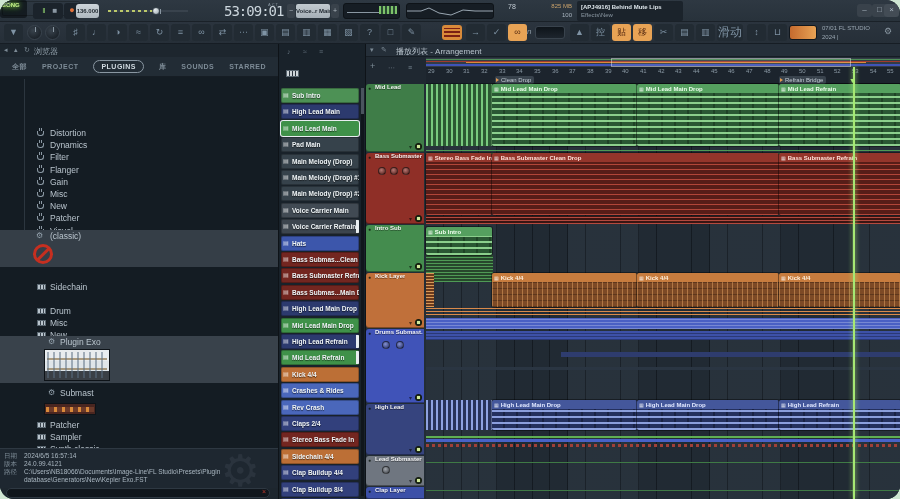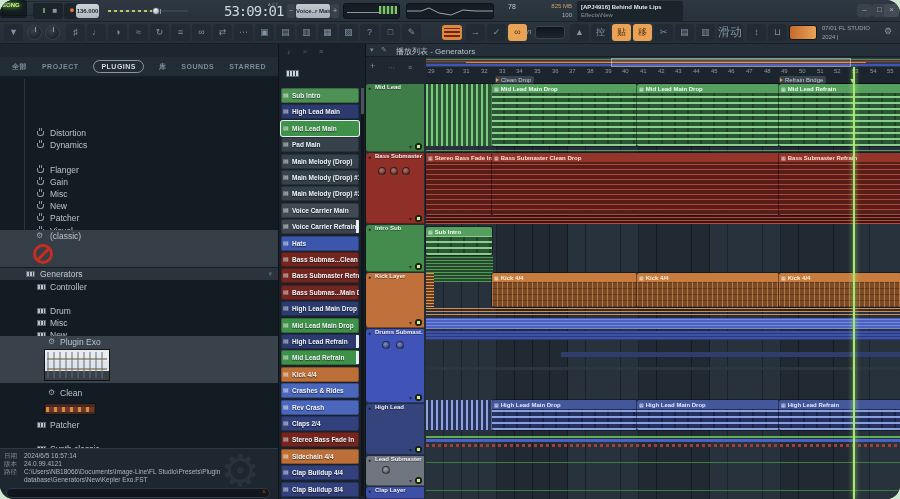--- a/index.html
+++ b/index.html
@@ -223,37 +223,47 @@
     <div class="ico" style="left:768px;">⊔</div>
     <div id="dealled"></div>
     <div id="news">
       <span style="display:block;">07/01  FL STUDIO 2024 |</span>
       <span style="display:block;">What's New?</span>
     </div>
     <div id="gearbtn">⚙</div>
   </div>
 
   <div id="browser">
+    <div id="bhead">
+      <span style="position:absolute;left:4px;top:2px;">◂</span>
+      <span style="position:absolute;left:14px;top:2px;">▴</span>
+      <span style="position:absolute;left:24px;top:2px;">↻</span>
+      <span class="t">浏览器</span>
+    </div>
     <div id="btabs">
       <span>全部</span>
       <span>PROJECT</span>
       <span class="active">PLUGINS</span>
       <span>库</span>
       <span>SOUNDS</span>
       <span>STARRED</span>
     </div>
     <div id="btree">
       <div class="trow" style="top:62px;">
           <span class="plug"></span>
           <span class="lbl">Dynamics</span>
         </div>
       <div class="trow" style="top:50px;">
           <span class="plug"></span>
           <span class="lbl">Distortion</span>
         </div>
+      <div class="trow" style="top:74px;">
+          <span class="plug"></span>
+          <span class="lbl">Filter</span>
+        </div>
       <div class="trow" style="top:87px;">
           <span class="plug"></span>
           <span class="lbl">Flanger</span>
         </div>
       <div class="trow" style="top:99px;">
           <span class="plug"></span>
           <span class="lbl">Gain</span>
         </div>
       <div class="trow" style="top:111px;">
           <span class="plug"></span>
@@ -271,28 +281,23 @@
           <span class="plug"></span>
           <span class="lbl">Visual</span>
         </div>
       <div id="delblock">
         <div class="trow" style="top:0;">
             <span class="gearico">⚙</span>
             <span class="lbl">(classic)</span>
           </div>
         <div id="noentry"></div>
       </div>
-      <div id="genhdr" class="trow" style="top:191px;">
-        <span class="kbico"></span>
-          <span class="lbl" style="left:40px;color:#c3ccd4;">Generators</span>
-        <span style="position:absolute;right:6px;color:#5a6771;font-size:7px;">▾</span>
-      </div>
       <div class="trow" style="top:204px;">
           <span class="kbico2"></span>
-          <span class="lbl">Controller</span>
+          <span class="lbl">Sidechain</span>
         </div>
       <div class="trow" style="top:228px;">
           <span class="kbico2"></span>
           <span class="lbl">Drum</span>
         </div>
       <div class="trow" style="top:240px;">
           <span class="kbico2"></span>
           <span class="lbl">Misc</span>
         </div>
       <div class="trow" style="top:252px;">
@@ -301,26 +306,30 @@
         </div>
       <div id="keplerblock">
         <div class="trow" style="top:0;">
             <span class="gearico" style="left:48px;">⚙</span>
             <span class="lbl" style="left:60px;">Plugin Exo</span>
           </div>
         <div id="kthumb"></div>
       </div>
       <div class="trow" style="top:310px;">
           <span class="gearico" style="left:48px;">⚙</span>
-          <span class="lbl" style="left:60px;">Clean</span>
+          <span class="lbl" style="left:60px;">Submast</span>
         </div>
       <div id="kthumb2"></div>
       <div class="trow" style="top:342px;">
           <span class="kbico2"></span>
           <span class="lbl">Patcher</span>
+        </div>
+      <div class="trow" style="top:354px;">
+          <span class="kbico2"></span>
+          <span class="lbl">Sampler</span>
         </div>
       <div class="trow" style="top:366px;">
           <span class="kbico2"></span>
           <span class="lbl">Synth classic</span>
         </div>
       <div class="trow" style="top:378px;">
           <span class="kbico2"></span>
           <span class="lbl">Synth special</span>
         </div>
       <div class="trow" style="top:390px;">
@@ -450,21 +459,21 @@
       </div>
       <div class="pat" style="top: 454px; background: rgb(50, 64, 124);">
         <span class="plab"></span>
       </div>
     </div>
 
   <div id="playlist">
     <div id="pltitle">
       <span class="i" style="left:4px;">▾</span>
       <span class="i" style="left:15px;">✎</span>
-      <span class="t">播放列表 - Generators</span>
+      <span class="t">播放列表 - Arrangement</span>
     </div>
     <div id="plleft">
       <span style="position:absolute;left:4px;top:4px;font-size:9px;">+</span>
       <span style="position:absolute;left:22px;top:7px;font-size:7px;">⋯</span>
       <span style="position:absolute;left:42px;top:7px;font-size:7px;">≡</span>
     </div>
     <div id="minimap">
       <span class="b1"></span>
       <span class="b2"></span>
       <span class="b3"></span>

